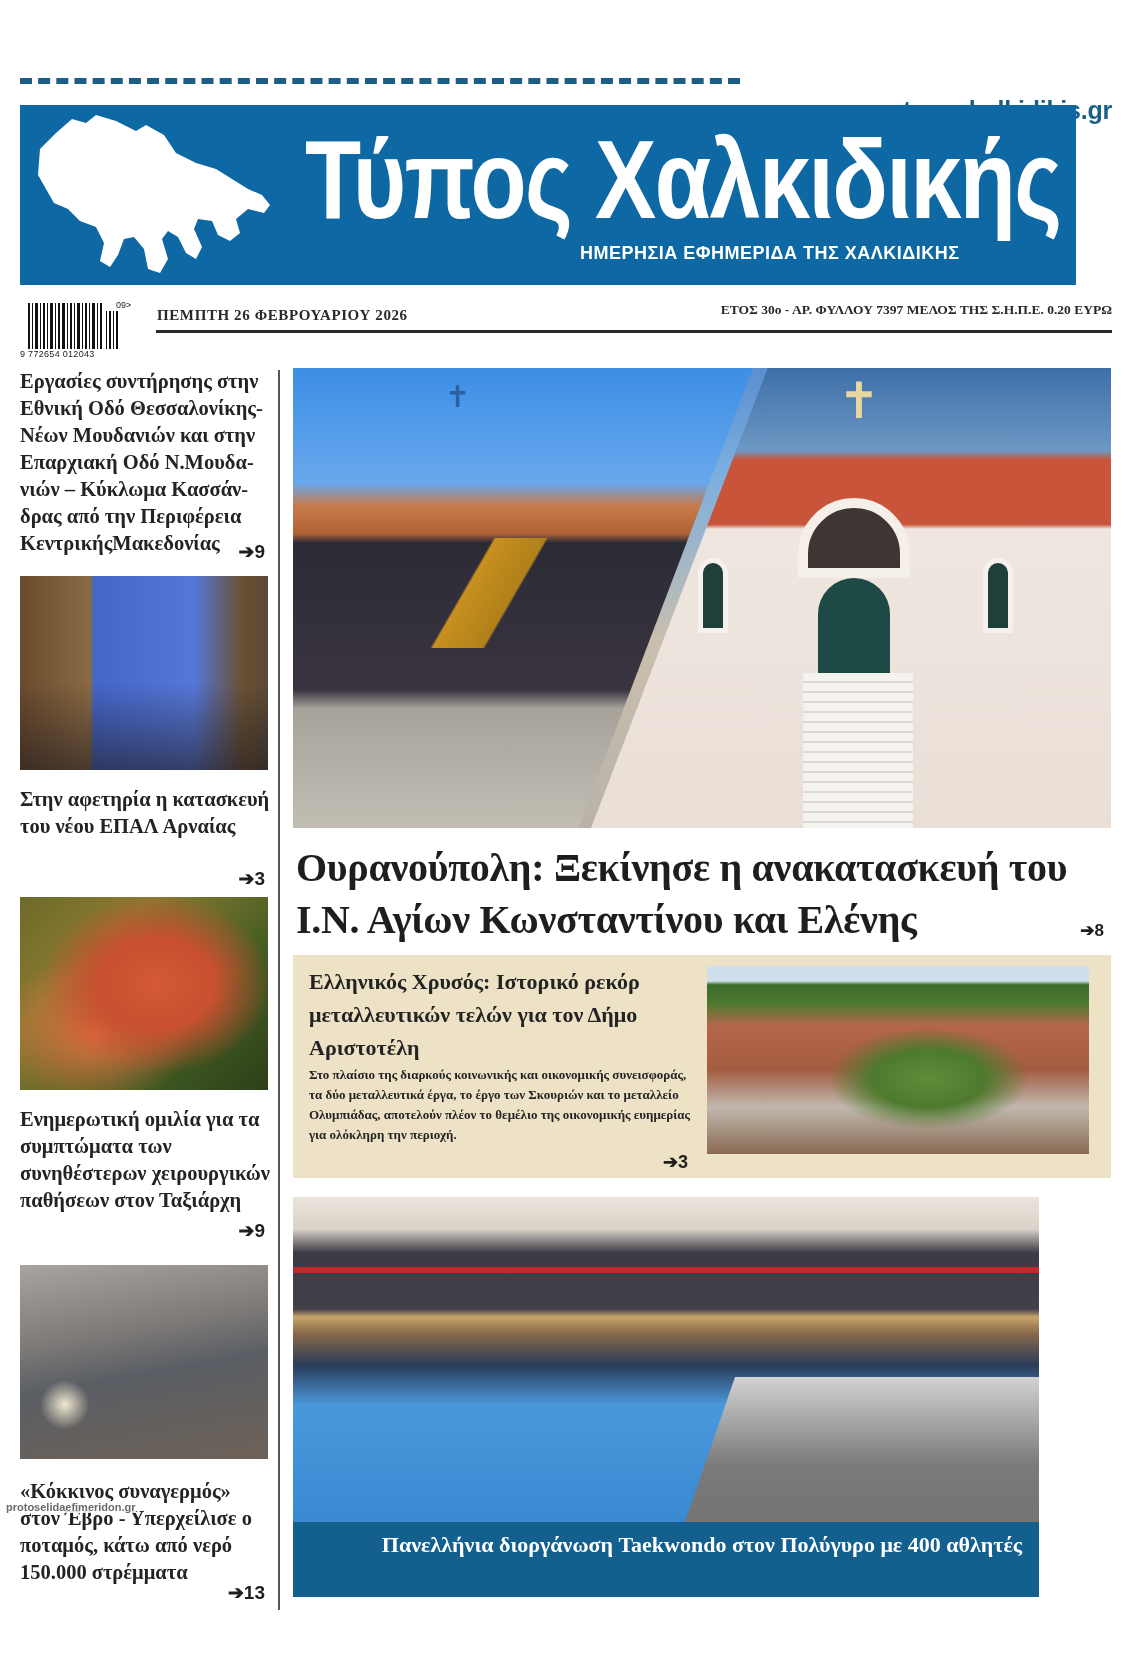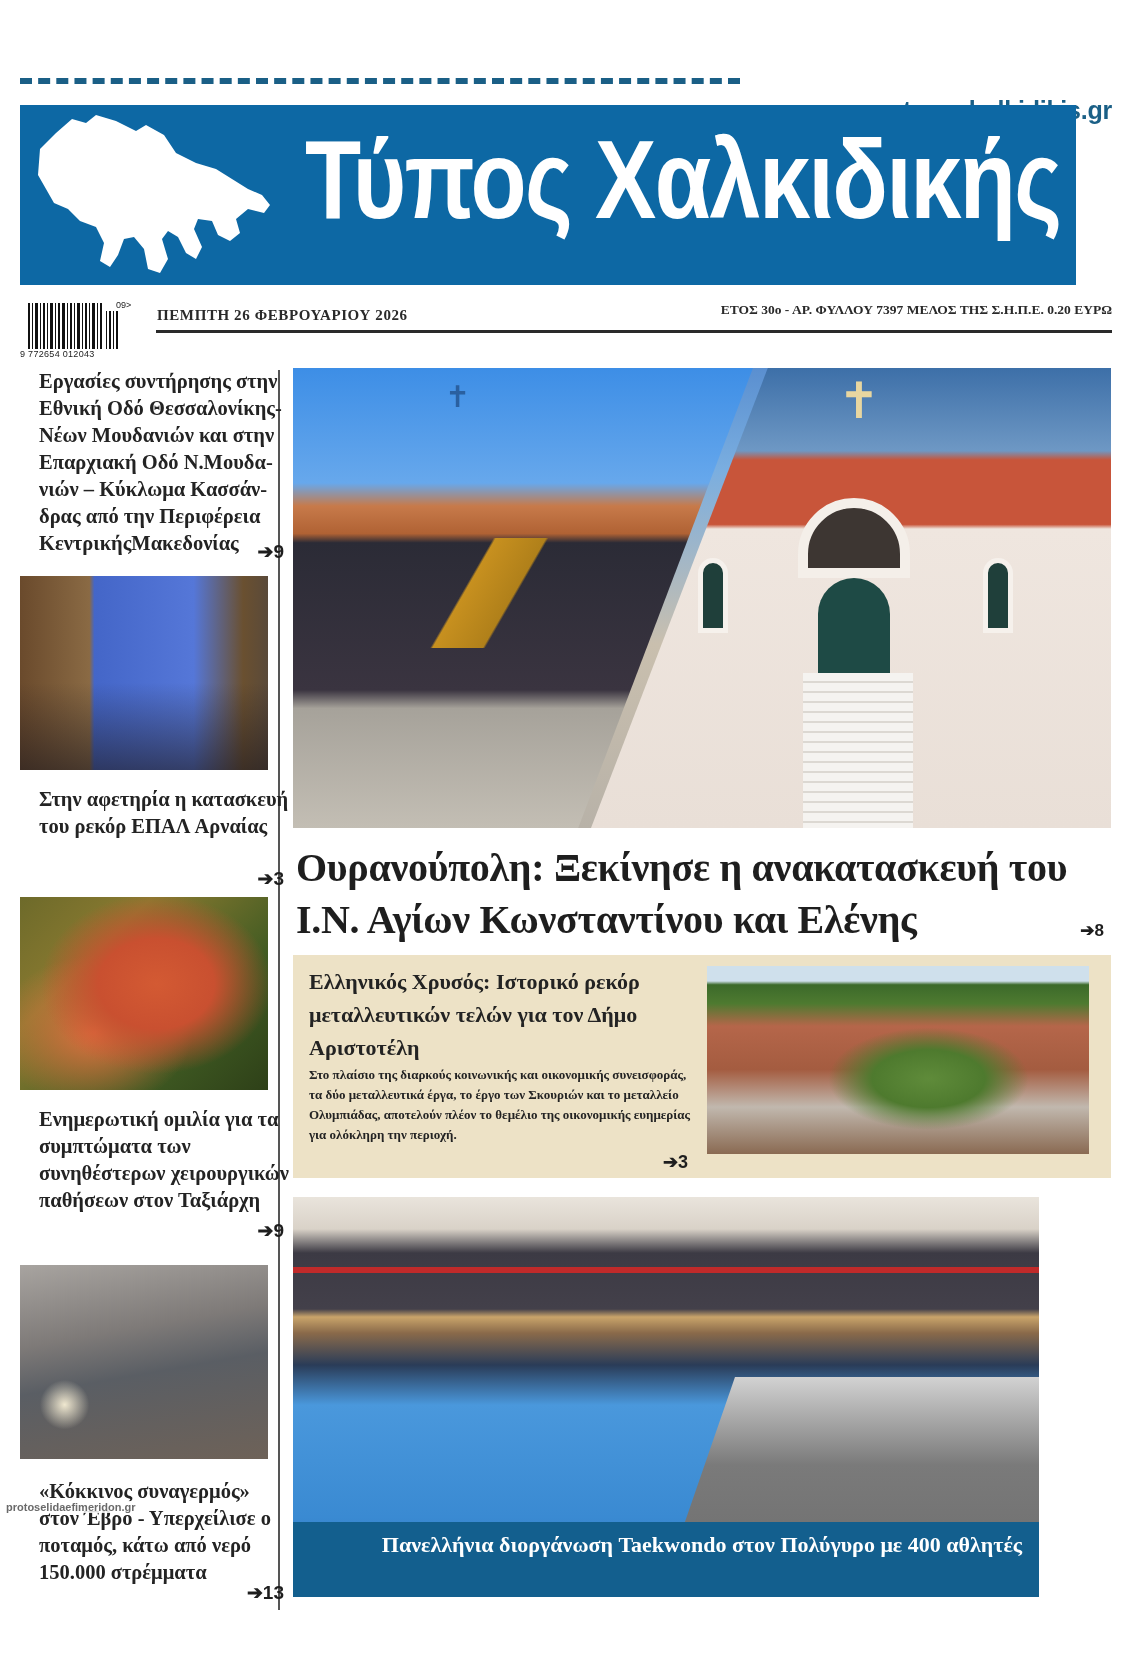--- a/index.html
+++ b/index.html
@@ -30,21 +30,21 @@
   .barcode-addon { position: absolute; left: 116px; top: 300px; font-family: "Liberation Sans", sans-serif;
     font-size: 9px; color: #222; }
   .issue-date { position: absolute; left: 157px; top: 307px; font-weight: bold; font-size: 15px;
     color: #2a2a2a; letter-spacing: 0.6px; white-space: nowrap; }
   .issue-meta { position: absolute; right: 30px; top: 302px; font-weight: bold; font-size: 13.5px;
     color: #2a2a2a; white-space: nowrap; }
   .info-rule { position: absolute; left: 156px; top: 330px; width: 956px; height: 3px; background: #2a2a2a; }
 
   
   .col-divider { position: absolute; left: 278px; top: 370px; width: 2px; height: 1240px; background: #555; }
-  .side-story { position: absolute; left: 20px; width: 255px; margin-left: 19px; }
+  .side-story { position: absolute; left: 20px; width: 255px; }
   .side-title { font-weight: bold; font-size: 20.5px; line-height: 27px; color: #232323; }
   .page-ref { position: absolute; right: 10px; font-family: "Liberation Sans", sans-serif; font-weight: bold;
     font-size: 19px; color: #1e1e1e; white-space: nowrap; }
   .side-photo { position: absolute; left: 20px; width: 248px; overflow: hidden; }
 
   
   .ph-office { background:
       linear-gradient(180deg, rgba(0,0,0,0) 55%, rgba(30,25,30,0.6) 100%),
       linear-gradient(90deg, #6a4a2c 0%, #8a6a44 28%, #4466c8 30%, #5577d8 70%, #6a5030 90%, #5a4a3a 100%); }
   .ph-village { background:
@@ -112,20 +112,21 @@
 <div class="top-row">
   <div class="dash-line"></div>
   <div class="site-url">www.typoshalkidikis.gr</div>
 </div>
 
 <div class="masthead">
   <svg class="map-icon" viewBox="0 0 270 170">
     <path fill="#ffffff" d="M14 40 L30 24 L46 10 L60 14 L70 6 L90 12 L110 22 L120 16 L138 26 L150 44 L170 54 L190 60 L206 70 L222 80 L236 86 L244 96 L238 104 L222 100 L210 110 L214 124 L204 132 L192 126 L186 112 L172 110 L168 120 L176 138 L170 150 L160 144 L152 128 L142 122 L136 130 L142 150 L134 164 L122 160 L118 140 L108 128 L98 130 L92 146 L84 158 L74 152 L78 134 L70 118 L54 112 L42 100 L28 94 L20 80 L12 66 Z"></path>
   </svg>
   <div class="paper-title">Τύπος Χαλκιδικής</div>
+  <div class="paper-subtitle">ΗΜΕΡΗΣΙΑ ΕΦΗΜΕΡΙΔΑ ΤΗΣ ΧΑΛΚΙΔΙΚΗΣ</div>
 </div>
 
 <svg class="barcode" viewBox="0 0 110 50">
   <g fill="#111">
     <rect x="8" y="0" width="2" height="46"></rect>
       <rect x="12" y="0" width="1" height="46"></rect>
     <rect x="15" y="0" width="3" height="46"></rect>
       <rect x="20" y="0" width="1" height="46"></rect>
     <rect x="23" y="0" width="2" height="46"></rect>
       <rect x="27" y="0" width="1" height="46"></rect>
@@ -157,21 +158,21 @@
 
 <div class="col-divider"></div>
 
 <div class="side-story" style="top:368px;height:205px;">
   <div class="side-title">Εργασίες συντήρησης στην Εθνική Οδό Θεσσαλονίκης-Νέων Μουδανιών και στην Επαρχιακή Οδό Ν.Μουδα-νιών – Κύκλωμα Κασσάν-δρας από την Περιφέρεια ΚεντρικήςΜακεδονίας</div>
   <div class="page-ref" style="bottom:10px;">➔9</div>
 </div>
 
 <div class="side-photo ph-office" style="top:576px;height:194px;"></div>
 <div class="side-story" style="top:786px;height:104px;">
-  <div class="side-title">Στην αφετηρία η κατασκευή του ρεκόρ ΕΠΑΛ Αρναίας</div>
+  <div class="side-title">Στην αφετηρία η κατασκευή του νέου ΕΠΑΛ Αρναίας</div>
   <div class="page-ref" style="bottom:0px;">➔3</div>
 </div>
 
 <div class="side-photo ph-village" style="top:897px;height:193px;"></div>
 <div class="side-story" style="top:1106px;height:148px;">
   <div class="side-title">Ενημερωτική ομιλία για τα συμπτώματα των συνηθέστερων χειρουργικών παθήσεων στον Ταξιάρχη</div>
   <div class="page-ref" style="bottom:12px;">➔9</div>
 </div>
 
 <div class="side-photo ph-flood" style="top:1265px;height:194px;"></div>

